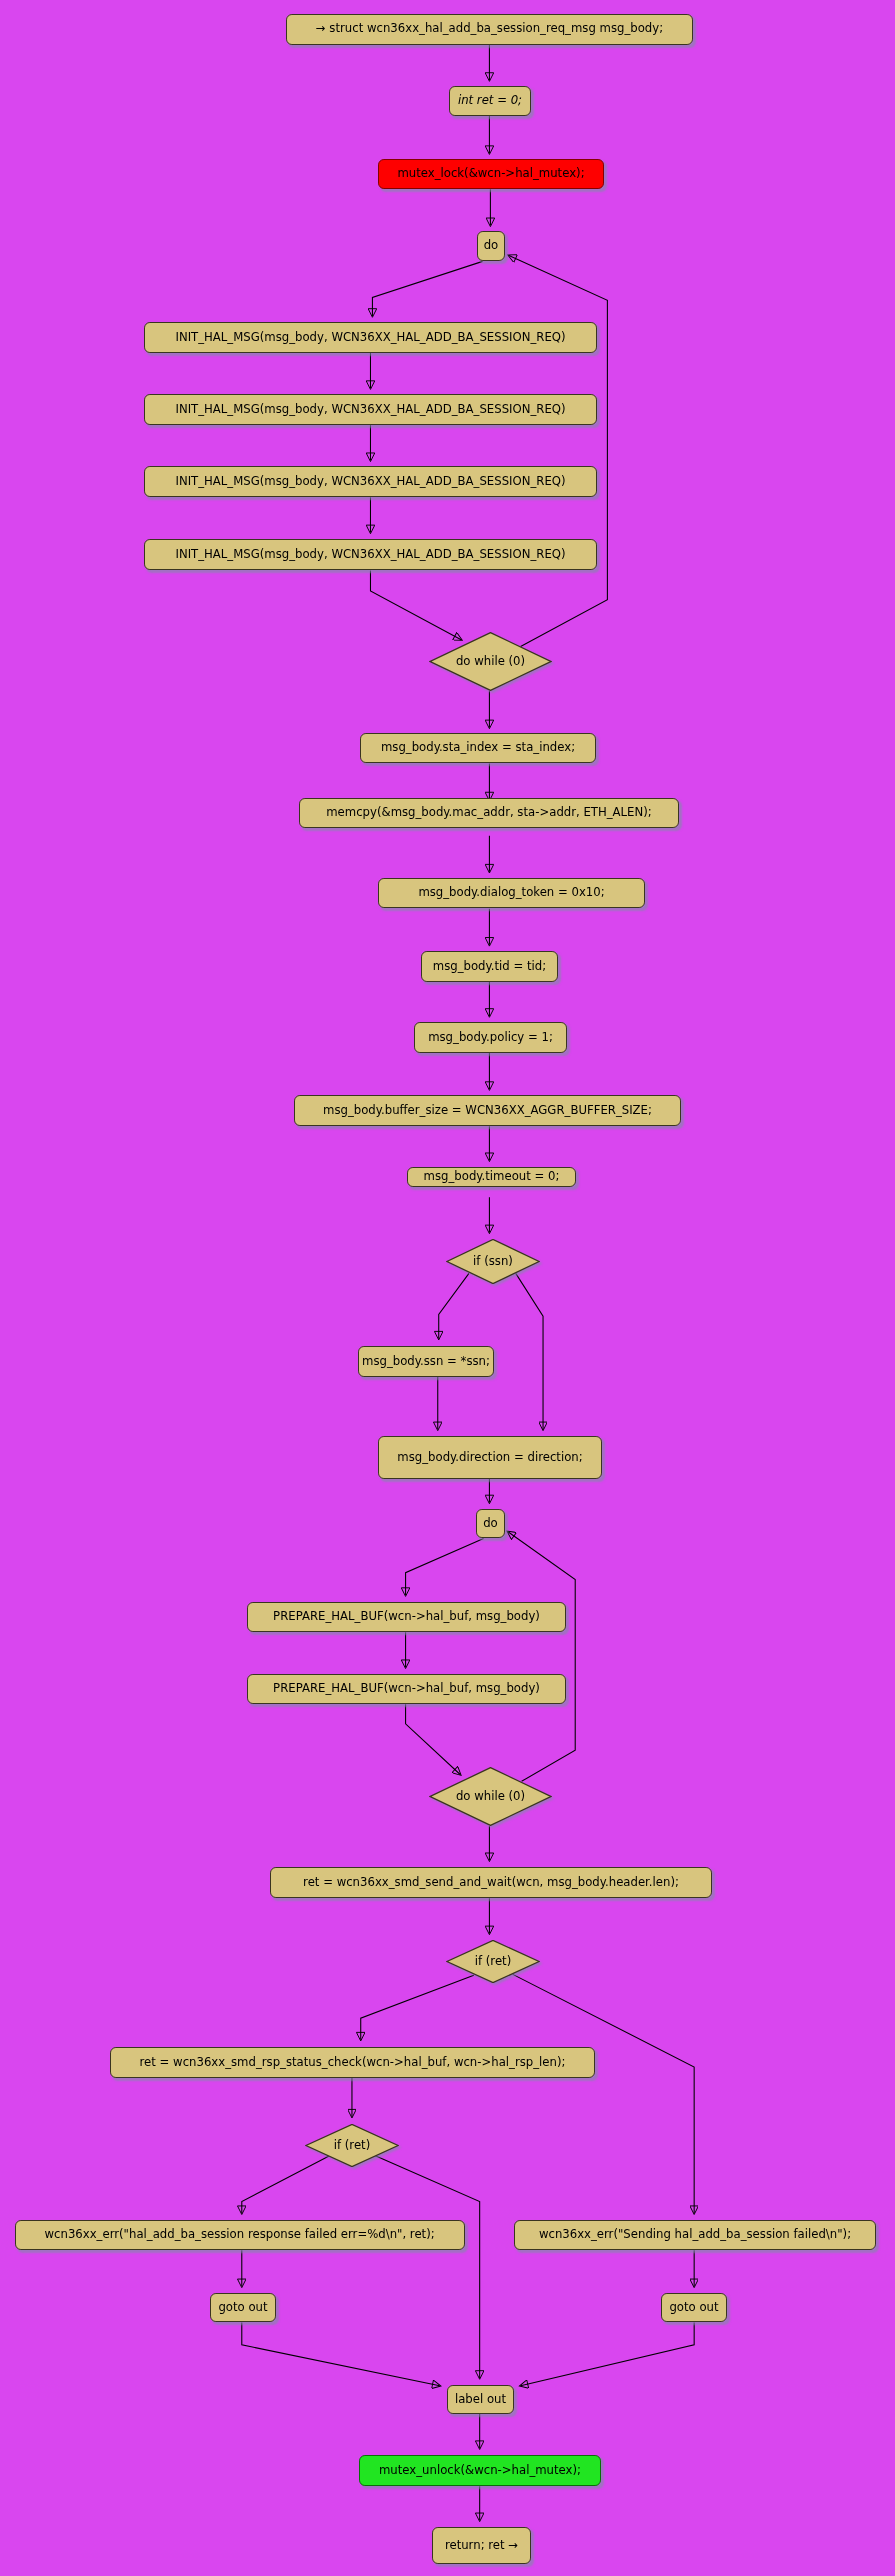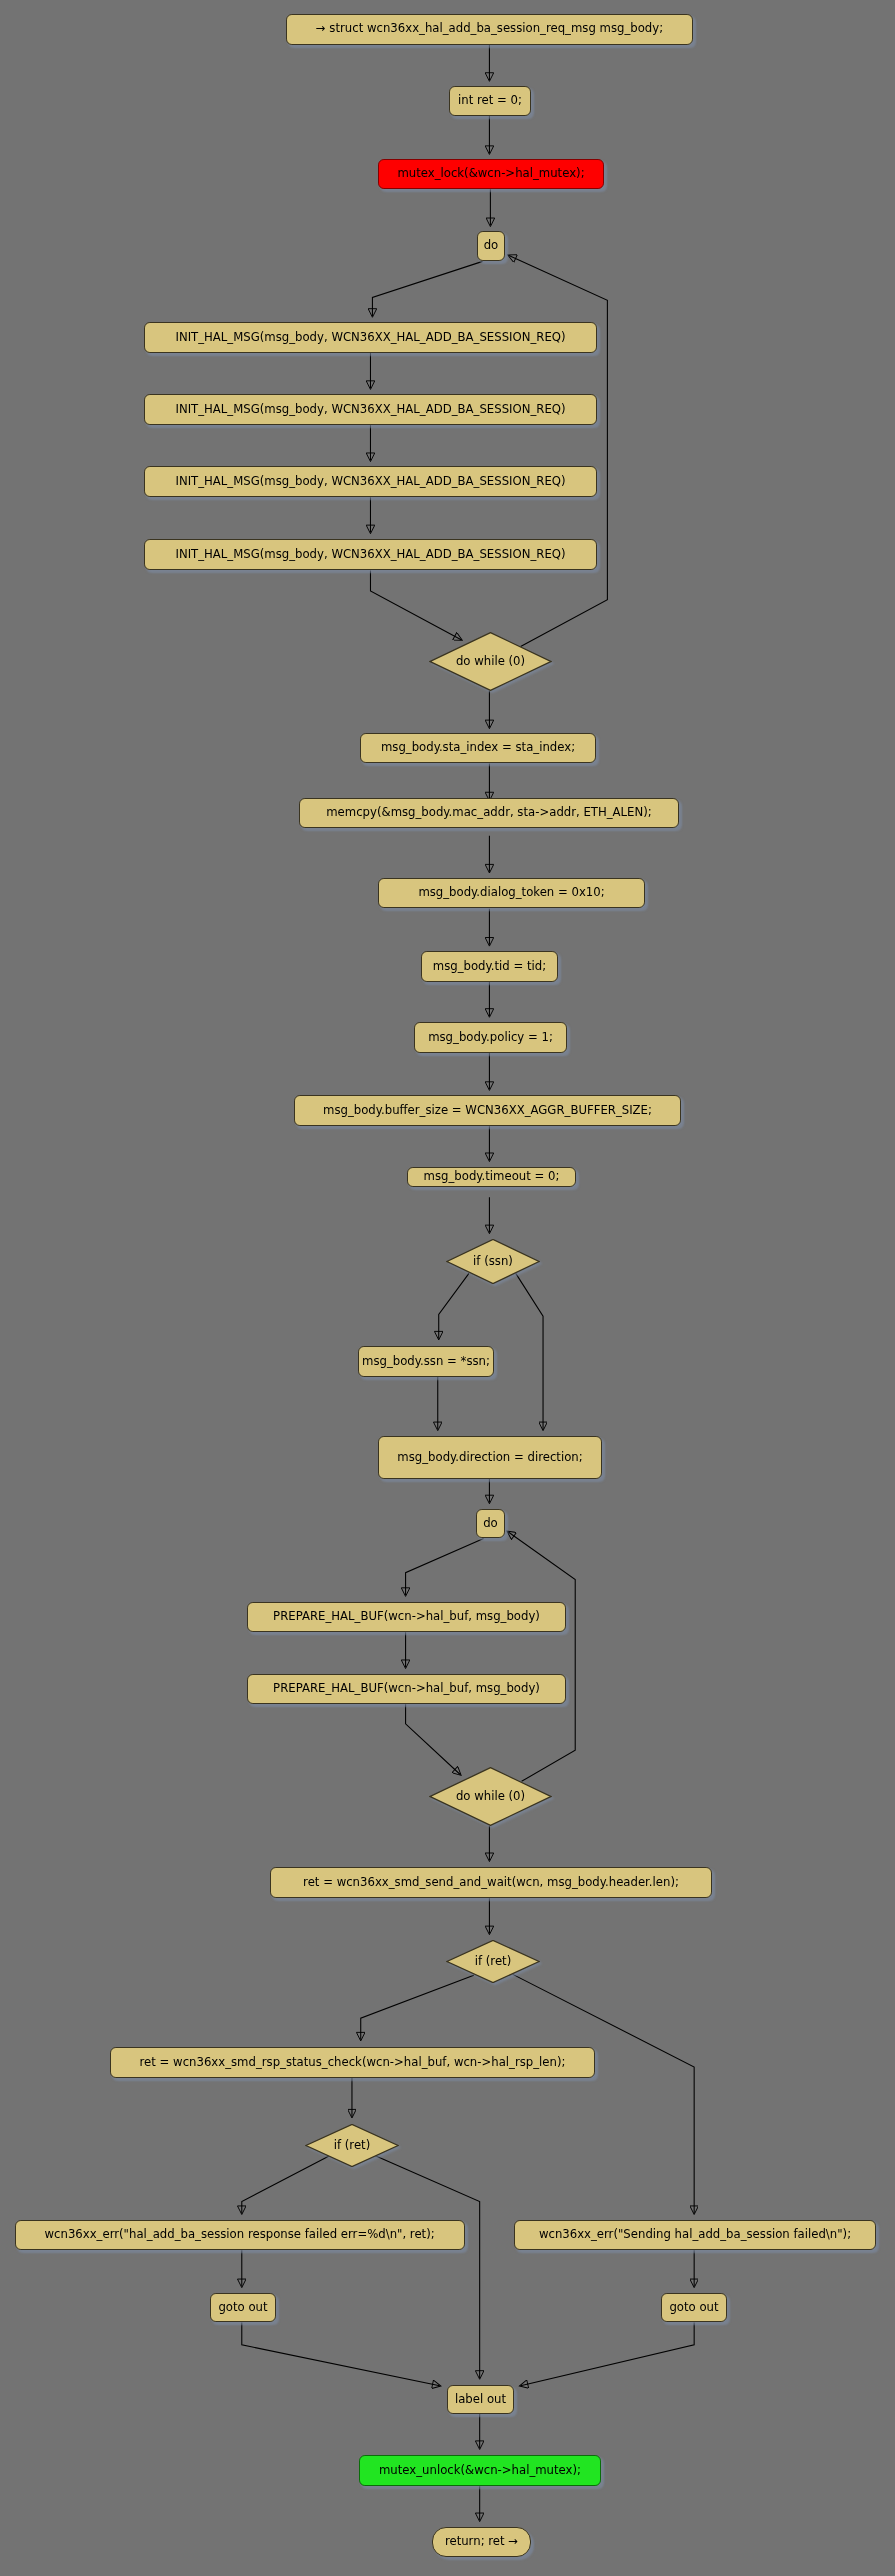--- a/index.html
+++ b/index.html
@@ -1,33 +1,33 @@
 <!DOCTYPE html>
 <html><head>
 <meta charset="utf-8">
 <style>
   html,body{margin:0;padding:0;background:#ffffff;}
-  .canvas{position:relative;width:895px;height:2576px;background:#737373;overflow:hidden;
+  .canvas{position:relative;width:895px;height:2576px;background:#d946ef;overflow:hidden;
           font-family:"DejaVu Sans",sans-serif;}
   svg.edges{position:absolute;left:0;top:0;width:895px;height:2576px;}
   svg.edges path{stroke:#000;stroke-width:1.1;fill:none;}
   .node{position:absolute;box-sizing:border-box;display:flex;align-items:center;justify-content:center;
         font-size:11.7px;line-height:1;color:#000;white-space:nowrap;}
   .box{background:#d8c57e;border:1.3px solid #3a3420;border-radius:5.9px;
        box-shadow:2.9px 2.9px 2px rgba(125,140,165,.6);}
   .box.red{background:#fe0000;border-color:#850000;}
   .box.green{background:#21e521;border-color:#0a6d0a;}
   .diamond{background:transparent;border:none;}
   .diamond .dshape{position:absolute;left:0;top:0;width:100%;height:100%;
                    filter:drop-shadow(2.9px 2.9px 1px rgba(125,140,165,.6));}
   .diamond span{position:relative;z-index:1;}
 
   
   #n-start{left:286px;top:13.7px;width:407px;height:31px;}
-  #n-int-ret{left:449px;top:86px;width:82px;height:30px;}
+  #n-int-ret{left:449px;top:86px;width:82px;height:30px;font-style:italic;}
   #n-mutex-lock{left:378px;top:159px;width:226px;height:30px;}
   #n-do-1{left:477px;top:231px;width:28px;height:30px;}
   #n-init-1{left:144px;top:322px;width:453px;height:31px;}
   #n-init-2{left:144px;top:394px;width:453px;height:31px;}
   #n-init-3{left:144px;top:466px;width:453px;height:31px;}
   #n-init-4{left:144px;top:539px;width:453px;height:31px;}
   #n-do-while-1{left:429px;top:632px;width:123px;height:59px;}
   #n-sta-index{left:360px;top:733px;width:236px;height:30px;}
   #n-memcpy{left:299px;top:798px;width:380px;height:30px;}
   #n-dialog-token{left:378px;top:878px;width:267px;height:30px;}
@@ -45,21 +45,21 @@
   #n-send-wait{left:270px;top:1867px;width:442px;height:31px;}
   #n-if-ret-1{left:446px;top:1940px;width:94px;height:43px;}
   #n-status-check{left:110px;top:2047px;width:485px;height:31px;}
   #n-if-ret-2{left:305px;top:2124px;width:94px;height:43px;}
   #n-err-response{left:14.6px;top:2220px;width:450px;height:30px;}
   #n-goto-out-1{left:210px;top:2293px;width:66px;height:29px;}
   #n-err-sending{left:514px;top:2220px;width:362px;height:30px;}
   #n-goto-out-2{left:661px;top:2293px;width:66px;height:29px;}
   #n-label-out{left:447px;top:2385px;width:67px;height:29px;}
   #n-mutex-unlock{left:359px;top:2455px;width:242px;height:31px;}
-  #n-return{left:432px;top:2527px;width:99px;height:30px;border-radius:14px;}
+  #n-return{left:432px;top:2527px;width:99px;height:37px;}
 </style>
 </head>
 <body>
 
 <div class="canvas">
 
   <svg class="edges" width="895" height="2576" xmlns="http://www.w3.org/2000/svg" viewBox="0 0 918 2642">
     <defs>
       <marker id="ah" viewBox="0 0 10 10" refX="8.5" refY="5" markerWidth="10" markerHeight="8" orient="auto">
         <path d="M0,0 L10,5 L0,10 z" fill="#000" stroke="none"></path>

